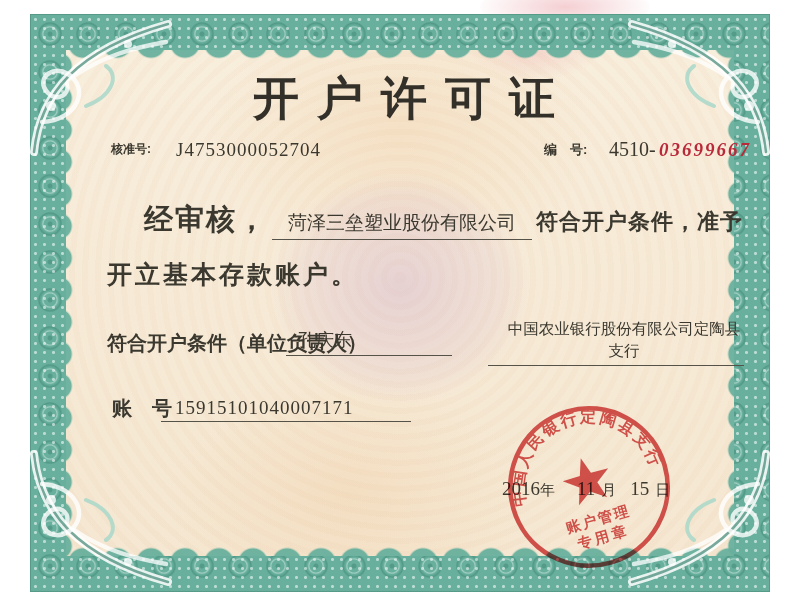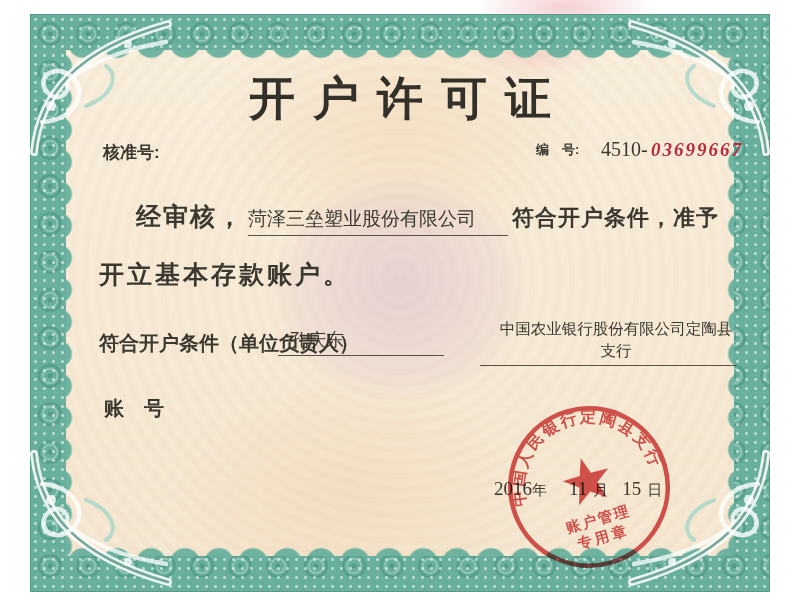--- a/index.html
+++ b/index.html
@@ -36,34 +36,34 @@
   .sc-right{right:36px;top:36px;bottom:36px;width:13px;
       background:radial-gradient(circle at 20px 50%, #68b09d 0 12px, rgba(104,176,157,.35) 13px, transparent 14px);
       background-size:13px 32px;background-repeat:repeat-y;}
   .corner{position:absolute;width:150px;height:150px;pointer-events:none;}
   .c-tl{top:-4px;left:-4px;}
   .c-tr{top:-4px;right:-4px;transform:scaleX(-1);}
   .c-bl{bottom:-4px;left:-4px;transform:scaleY(-1);}
   .c-br{bottom:-4px;right:-4px;transform:scale(-1,-1);}
   
   .content{position:absolute;inset:0;}
-  .abs{position:absolute;}
+  .abs{position:absolute;margin-left:8px;}
   .title{left:0;right:0;top:68px;text-align:center;font-family:"DejaVu Serif","Liberation Serif",serif;
         font-weight:bold;font-size:46px;letter-spacing:18px;color:#33302a;text-indent:18px;}
   .lbl{font-weight:bold;color:#3b382f;}
   .serif-val{font-family:"Liberation Serif","DejaVu Serif",serif;}
-  .field{display:inline-block;border-bottom:1.5px solid #55524a;text-align:left;}
-  .row-approval{top:141px;left:103px;font-size:17px;}
+  .field{display:inline-block;border-bottom:1.5px solid #55524a;text-align:center;}
+  .row-approval{top:141px;left:103px;font-size:12px;}
   .approval-num{top:139px;left:168px;font-size:19px;letter-spacing:1px;}
   .row-serial{top:141px;left:536px;font-size:13px;}
   .serial-prefix{top:138px;left:601px;font-size:20px;}
   .serial-red{top:139px;left:651px;font-size:19px;font-weight:bold;font-style:italic;
         color:#b9293a;letter-spacing:2px;}
   .row-audit{top:200px;left:136px;display:flex;align-items:baseline;}
-  .audit-label{font-size:25px;font-weight:bold;letter-spacing:2px;}
+  .audit-label{font-size:29px;font-weight:bold;letter-spacing:2px;}
   .company-field{width:260px;font-size:19px;padding-bottom:3px;margin:0 4px;}
   .audit-suffix{font-size:22px;font-weight:bold;letter-spacing:1px;}
   .row-line2{top:258px;left:99px;font-size:25px;font-weight:bold;letter-spacing:3px;}
   .rep-label{top:330px;left:99px;font-size:20px;font-weight:bold;}
   .rep-field{top:328px;left:278px;width:154px;font-size:18px;text-align:left;padding:0 0 3px 12px;}
   .bank-label{top:336px;left:437px;font-size:20px;font-weight:bold;}
   .bank-field{top:318px;left:480px;width:240px;font-size:15.5px;line-height:1.45;text-align:center;
         padding:0 0 2px 16px;border-bottom:1.5px solid #55524a;}
   .acct-label{top:395px;left:104px;font-size:20px;font-weight:bold;}
   .acct-field{top:397px;left:153px;width:236px;font-size:19px;text-align:left;padding:0 0 2px 14px;letter-spacing:1px;}
@@ -131,38 +131,40 @@
         <circle cx="102" cy="34" r="4" fill="rgba(255,255,255,.8)"></circle>
       </g>
     </svg>
   </div>
 
   <div class="content">
 
     <div class="abs title">开户许可证</div>
 
     <span class="abs row-approval lbl">核准号:</span>
+    <span class="abs approval-num serif-val">J4753000052704</span>
 
     <span class="abs row-serial lbl">编　号:</span>
     <span class="abs serial-prefix serif-val">4510-</span>
     <span class="abs serial-red serif-val">03699667</span>
 
     <div class="abs row-audit">
       <span class="audit-label">经审核，</span>
       <span class="field company-field serif-val">菏泽三垒塑业股份有限公司</span>
       <span class="audit-suffix">符合开户条件，准予</span>
     </div>
     <div class="abs row-line2">开立基本存款账户。</div>
 
     <span class="abs rep-label lbl">符合开户条件（单位负责人）</span>
     <span class="abs field rep-field serif-val">孔庆东</span>
 
     <span class="abs bank-field">中国农业银行股份有限公司定陶县支行</span>
 
     <span class="abs acct-label lbl">账　号</span>
+    <span class="abs field acct-field serif-val">15915101040007171</span>
 
 
     <div class="abs date-row">
       <span class="date-num">2016</span>
       <span>年</span>
       <span class="date-gap2"></span>
       <span class="date-num">11</span>
       <span class="date-gap1"></span>
       <span>月</span>
       <span class="date-gap3"></span>

